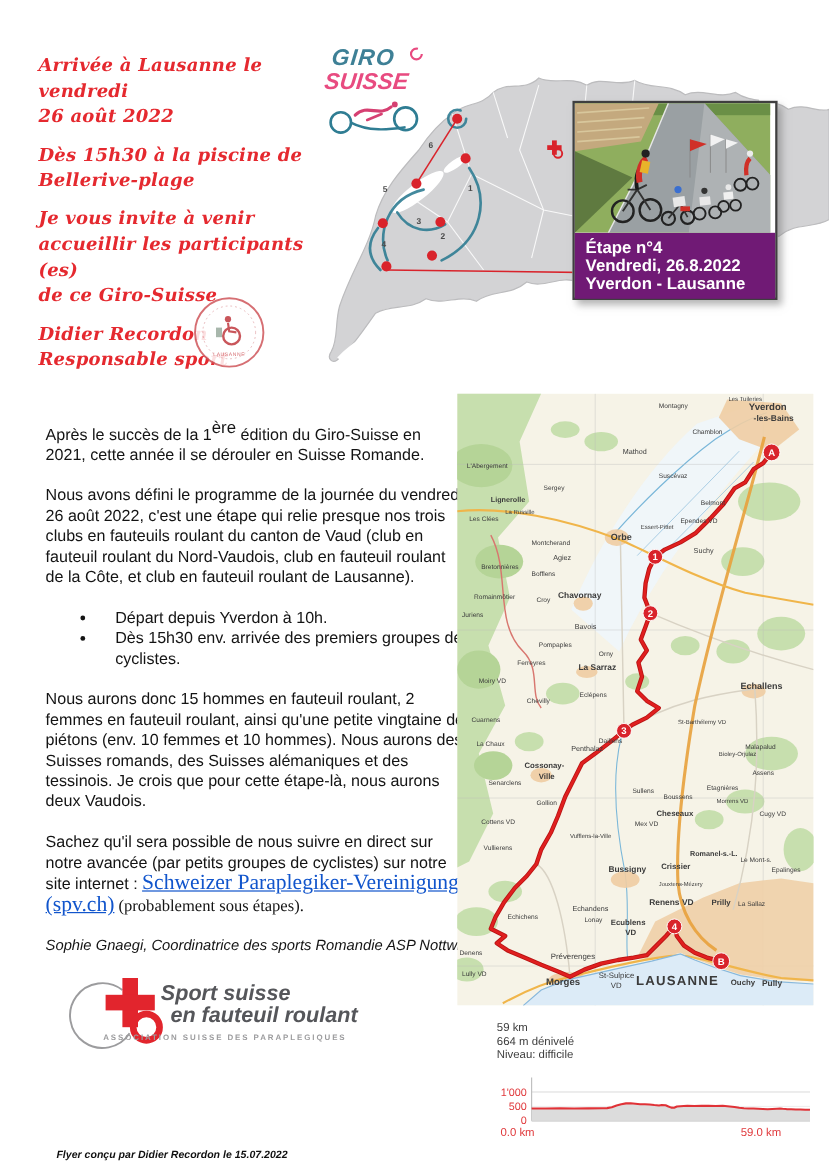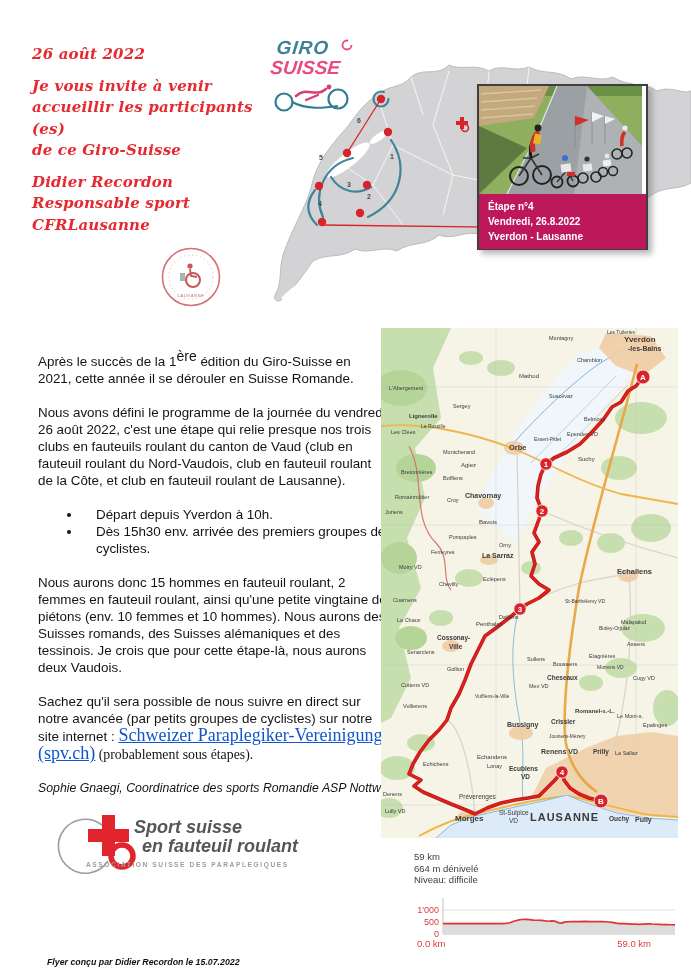--- a/index.html
+++ b/index.html
@@ -16,22 +16,22 @@
   
   .giro-logo{left:268px;top:34px;width:92px;height:88px;}
 
   
   .swiss-map{left:253px;top:55px;width:438px;height:255px;}
 
   
   .photo-card{left:477px;top:84px;width:167px;height:162px;background:#fff;
     border:2px solid #3f3f3f;box-shadow:4px 4px 6px rgba(120,120,120,.55);}
   .photo-card .photo{width:163px;height:108px;display:block;}
-  .photo-card .caption{background:#be185d;color:#fff;height:50px;
-    padding:5px 0 0 9px;font-size:10px;font-weight:bold;line-height:15px;}
+  .photo-card .caption{background:#701a75;color:#fff;height:50px;
+    padding:5px 0 0 9px;font-size:14px;font-weight:bold;line-height:15px;}
 
   
   .cfr-logo{left:160px;top:246px;width:62px;height:62px;opacity:.85;}
 
   
   .body-text{left:38px;top:348px;width:349px;font-size:13.4px;line-height:17px;}
   .body-text p{margin:0 0 17px 0;}
   .body-text ul{margin:0 0 17px 0;padding:0 0 0 44px;}
   .body-text li{margin:0;padding-left:14px;}
   .body-text sup{font-size:14px;}
@@ -51,31 +51,35 @@
   .elev-chart{left:405px;top:890px;width:285px;height:62px;}
 
   
   .footer{left:47px;top:926px;font-size:8.8px;font-weight:bold;font-style:italic;color:#101010;margin-top:31px;}
 </style>
 </head>
 <body>
 
 <div class="abs red-note">
   <div class="grp">
+    <div>Arrivée à Lausanne le vendredi</div>
     <div>26 août 2022</div>
+  </div>
+  <div class="grp">
+    <div>Dès 15h30 à la piscine de</div>
+    <div>Bellerive-plage</div>
   </div>
   <div class="grp">
     <div>Je vous invite à venir</div>
     <div>accueillir les participants (es)</div>
     <div>de ce Giro-Suisse</div>
   </div>
   <div class="grp">
     <div>Didier Recordon</div>
     <div>Responsable sport</div>
-    <div>CFRLausanne</div>
   </div>
 </div>
 
 <svg class="abs swiss-map" viewBox="0 0 438 255">
   <path d="M30,200 C40,170 55,150 60,125 C66,104 80,88 96,70 C104,58 112,48 124,40 C134,30 148,34 158,22 C170,12 184,22 196,10 C208,16 222,8 236,16 C248,8 262,18 276,12 C290,20 304,14 318,24 C332,18 346,28 360,22 C374,32 390,26 404,36 C418,30 430,40 438,36 L438,128 C424,136 410,130 396,142 C382,136 368,148 354,144 C340,156 326,150 312,162 C298,156 284,168 270,162 C256,174 242,168 228,180 C214,174 200,186 186,180 C172,192 158,186 144,196 C130,190 116,200 102,194 C88,204 74,198 60,206 C50,220 40,235 28,245 C24,248 19,244 23,238 C29,228 26,214 30,200 Z" fill="#d3d3d5" stroke="#bcbcbe" stroke-width="1"></path>
   <g stroke="#ffffff" stroke-width="0.9" fill="none" opacity="0.85">
     <path d="M124,40 L140,90 L120,130"></path>
       <path d="M196,16 L180,70 L200,120"></path>
     <path d="M236,16 L230,80 L250,130"></path>
       <path d="M158,22 L170,60"></path>

